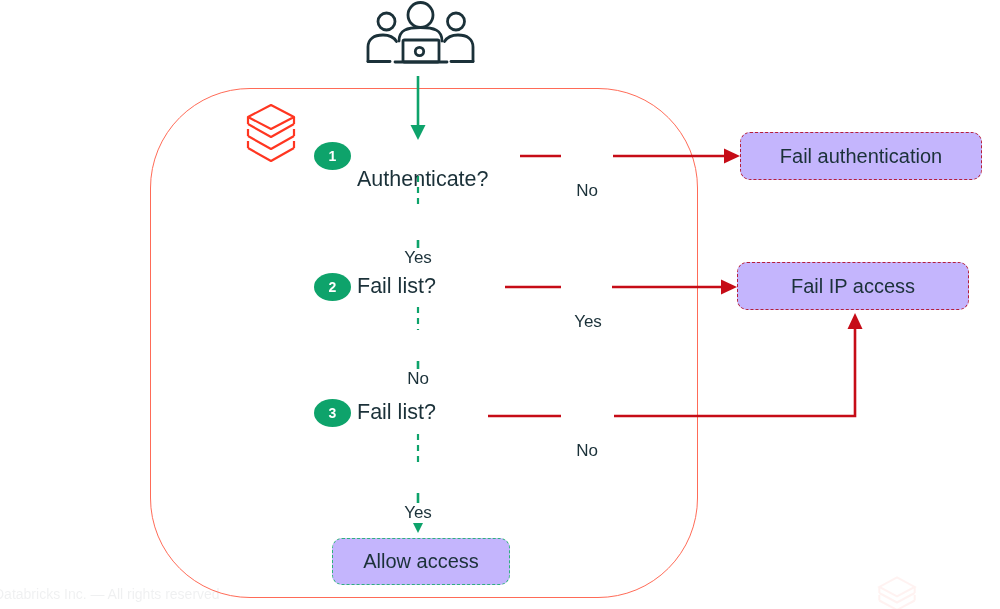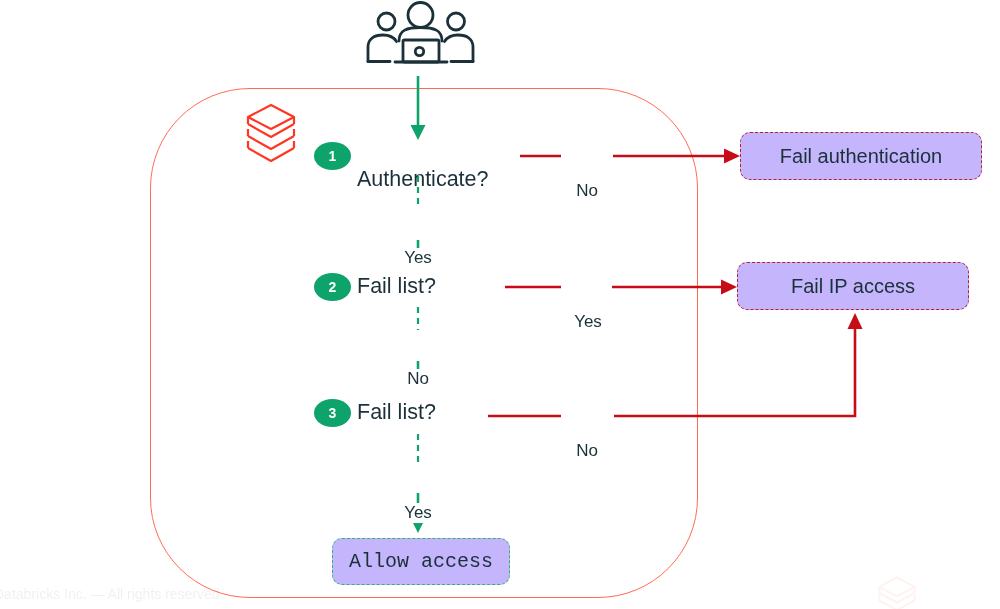--- a/index.html
+++ b/index.html
@@ -21,21 +21,21 @@
   .step-label{position:absolute;z-index:3;font-size:21.5px;transform:translateY(-52%);white-space:nowrap;}
   .edge-label{
     position:absolute;z-index:3;font-size:17px;transform:translate(-50%,-50%);
     background:#ffffff;padding:0 6px;white-space:nowrap;margin-top:34px;
   }
   .outcome{
     position:absolute;z-index:3;display:flex;align-items:center;justify-content:center;
     font-size:20px;border-radius:10px;background:#c4b5fd;white-space:nowrap;
   }
   .outcome.fail{border:1.6px dashed #B51F3A;}
-  .outcome.allow{border:1.6px dashed #2EB27D;font-family:Liberation Mono, monospace;}
+  .outcome.allow{border:1.6px dashed #2EB27D;}
   .footer-copy{
     position:absolute;left:-6px;top:586px;z-index:0;font-size:14px;color:rgba(27,49,57,0.07);
     white-space:nowrap;
   }
   .wm-logo{position:absolute;left:876px;top:576px;z-index:0;opacity:0.06;}
 </style>
 </head>
 <body>
 
 <div class="footer-copy">Databricks Inc. — All rights reserved</div>

